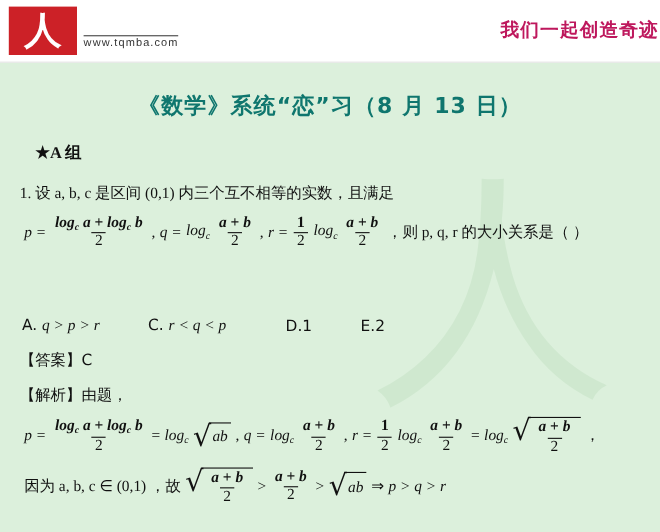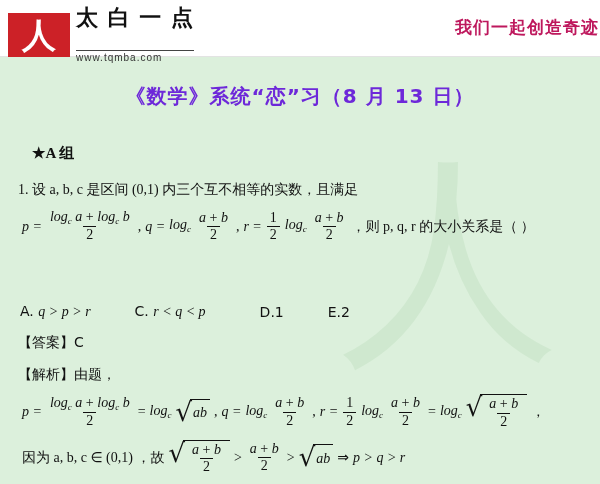--- a/index.html
+++ b/index.html
@@ -53,22 +53,22 @@
     font-size:220px;color:#cfe8cf;
     font-family:"DejaVu Sans", sans-serif;
     line-height:220px;
     z-index:0;pointer-events:none;
     user-select:none;
   }
   .content{position:relative;z-index:1;padding:0 16px;}
   .doc-title{
     text-align:center;
     font-family:"DejaVu Sans", sans-serif;
-    font-size:20px;font-weight:bold;color:#6d28d9;
-    margin-top:26px;margin-bottom:34px;
+    font-size:20px;font-weight:bold;color:#0f766e;
+    margin-top:26px;margin-bottom:20px;
     letter-spacing:1px;
   }
   .group-title{
     font-family:Liberation Serif, serif;
     font-size:15px;font-weight:bold;
     margin:0 0 18px 16px;
   }
   .q-line{
     font-size:14px;
     font-family:Liberation Serif, serif;
@@ -95,40 +95,39 @@
   .ans,.sol{
     font-size:14px;
     font-family:"DejaVu Sans", sans-serif;
     margin:14px 0 10px 2px;
   }
   .it{font-style:italic;font-family:"Liberation Serif", serif;}
   .frac{
     display:inline-flex;flex-direction:column;align-items:center;
     vertical-align:middle;margin:0 3px;
   }
-  .frac .num{padding:0 3px;line-height:1.15;}
+  .frac .num{padding:0 3px;line-height:1.15;font-weight:bold;}
   .frac .den{padding:0 3px;line-height:1.15;border-top:1px solid #111;}
   .sub{font-size:9px;vertical-align:-3px;font-style:italic;}
   .sqrt{
     display:inline-flex;align-items:stretch;vertical-align:middle;margin:0 2px;
   }
   .sqrt .radic{font-size:26px;line-height:1;margin-right:-2px;font-family:"DejaVu Sans", sans-serif;}
   .sqrt .body{border-top:1px solid #111;padding:1px 3px 0 3px;display:flex;align-items:center;}
   .tok{margin:0 2px;}
 </style>
 </head>
 <body>
 
 <div class="header">
   <div class="logo-wrap">
     <div class="logo-mark">
       <span class="glyph">人</span>
     </div>
     <div class="logo-text">
-      <div class="logo-cn">太 白 一 点</div>
       <div class="logo-url">www.tqmba.com</div>
     </div>
   </div>
   <div class="slogan">我们一起创造奇迹</div>
 </div>
 
 <div class="watermark">人</div>
 
 <div class="content">
 

